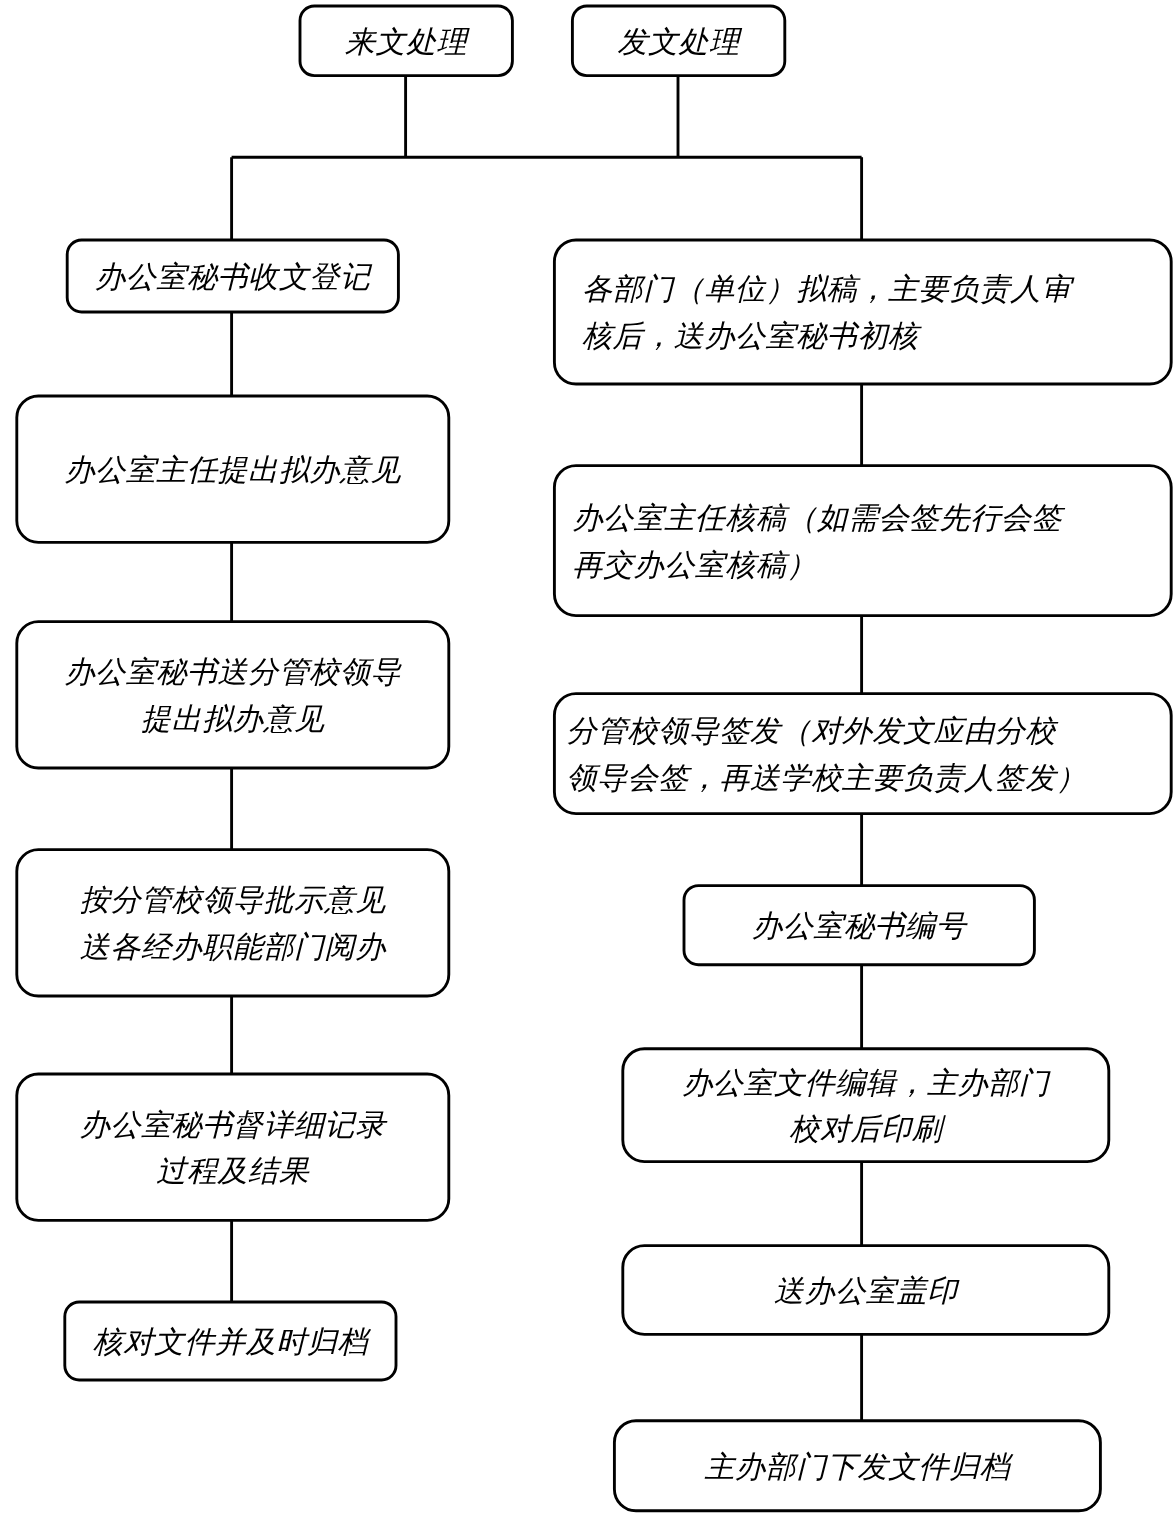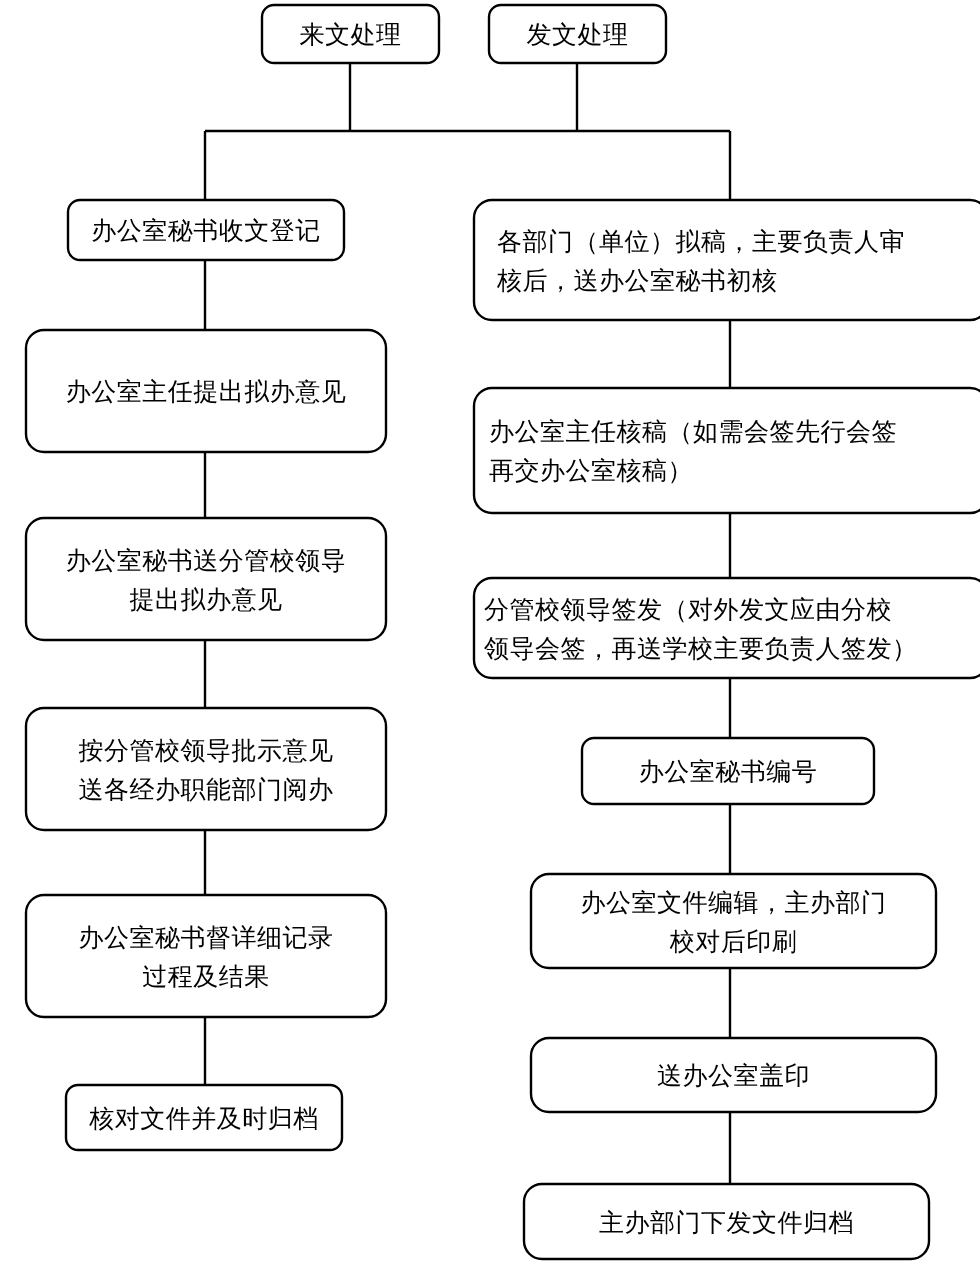--- a/index.html
+++ b/index.html
@@ -10,24 +10,25 @@
   }
   body {
     width: 980px;
     height: 1264px;
     position: relative;
     overflow: hidden;
     font-family: "DejaVu Serif", "Liberation Serif", serif;
   }
   #chart-root {
     position: absolute;
-    left: 16px;
+    left: 4px;
     top: 0;
     width: 804px;
     height: 1264px;
+    font-style: italic;
   }
   svg#flow-svg {
     display: block;
     width: 980px;
     height: 1264px;
   }
   .node-box {
     fill: #ffffff;
     stroke: #000000;
     stroke-width: 2.4;

